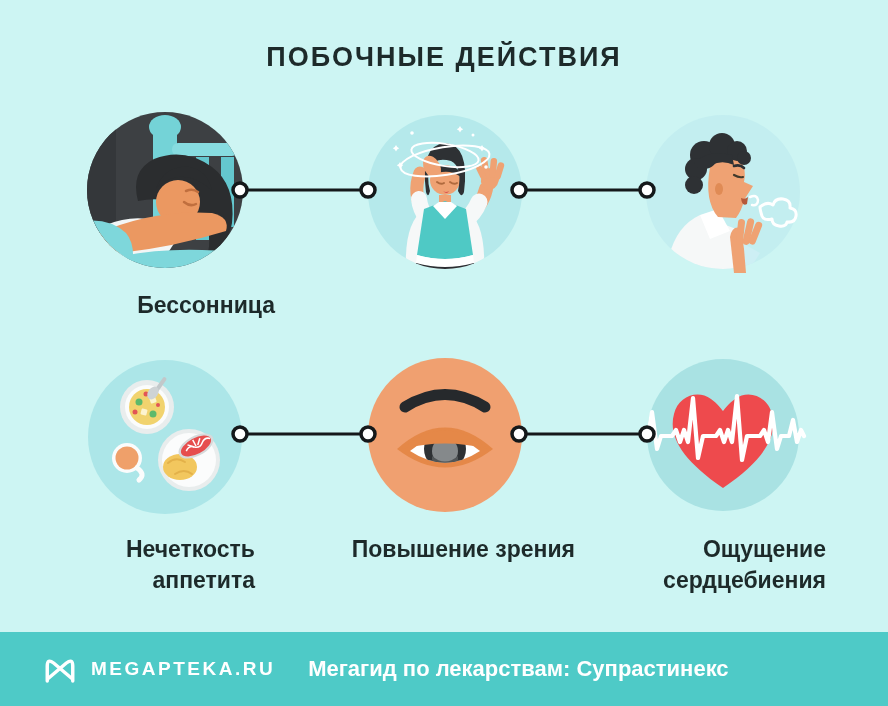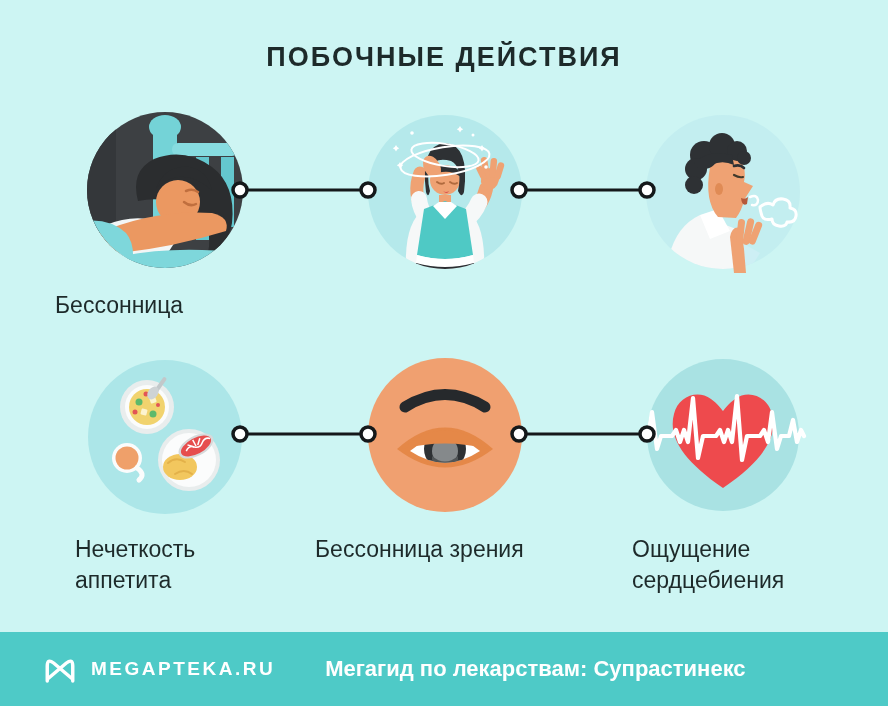--- a/index.html
+++ b/index.html
@@ -13,39 +13,39 @@
     position:absolute;top:42px;left:0;width:100%;
     text-align:center;font-size:27px;font-weight:700;letter-spacing:2px;
   }
   .illus{position:absolute;width:170px;height:170px;}
   .pos-0{left:80px;top:105px}
   .pos-1{left:360px;top:105px}
   .pos-2{left:638px;top:105px}
   .pos-3{left:80px;top:350px}
   .pos-4{left:360px;top:350px}
   .pos-5{left:638px;top:350px}
-  .label{position:absolute;text-align:left;font-size:23px;line-height:31px;}
+  .label{position:absolute;text-align:right;font-size:23px;line-height:31px;font-weight:bold;}
   .label-0{left:55px;top:290px;width:220px}
   .label-1{left:335px;top:290px;width:220px}
   .label-2{left:612px;top:290px;width:220px}
   .label-3{left:75px;top:534px;width:180px}
   .label-4{left:315px;top:534px;width:260px}
-  .label-5{left:632px;top:534px;width:180px}
+  .label-5{left:646px;top:534px;width:180px}
   .connector{position:absolute;width:150px;height:22px;}
   .conn-tl{left:229px;top:179px}
   .conn-tr{left:508px;top:179px}
   .conn-bl{left:229px;top:423px}
   .conn-br{left:508px;top:423px}
   .footer{
     position:absolute;left:0;top:632px;width:888px;height:74px;
     background:#4ecac7;display:flex;align-items:center;color:#ffffff;
   }
   .logo{margin-left:42px;width:36px;height:32px;flex:0 0 auto;}
   .brand{margin-left:13px;font-size:19px;font-weight:700;letter-spacing:2.5px;}
-  .tagline{margin-left:50px;font-size:22px;font-weight:700;}
+  .tagline{margin-left:33px;font-size:22px;font-weight:700;}
 </style>
 </head>
 <body>
 
 <div class="canvas">
 
   <div class="title">ПОБОЧНЫЕ ДЕЙСТВИЯ</div>
 
   <svg class="illus pos-0" viewBox="0 0 170 170">
     <defs>
@@ -226,21 +226,21 @@
     <circle cx="139" cy="11" r="7" fill="#ffffff" stroke="#14181a" stroke-width="3.5"></circle>
   </svg>
   <svg class="connector conn-br" viewBox="0 0 150 22">
     <line x1="18" y1="11" x2="132" y2="11" stroke="#14181a" stroke-width="3"></line>
     <circle cx="11" cy="11" r="7" fill="#ffffff" stroke="#14181a" stroke-width="3.5"></circle>
     <circle cx="139" cy="11" r="7" fill="#ffffff" stroke="#14181a" stroke-width="3.5"></circle>
   </svg>
 
   <div class="label label-0">Бессонница</div>
   <div class="label label-3">Нечеткость аппетита</div>
-  <div class="label label-4">Бессонница зрения</div>
+  <div class="label label-4">Повышение зрения</div>
   <div class="label label-5">Ощущение сердцебиения</div>
 
   <div class="footer">
     <svg class="logo" viewBox="0 0 48 42">
       <g stroke="#ffffff" stroke-width="4.6" fill="none" stroke-linecap="round" stroke-linejoin="round">
         <path d="M7,37 L7,17 Q7,6.5 15.5,13 L39,33"></path>
         <path d="M41,37 L41,17 Q41,6.5 32.5,13 L9,33"></path>
       </g>
     </svg>
     <div class="brand">MEGAPTEKA.RU</div>

